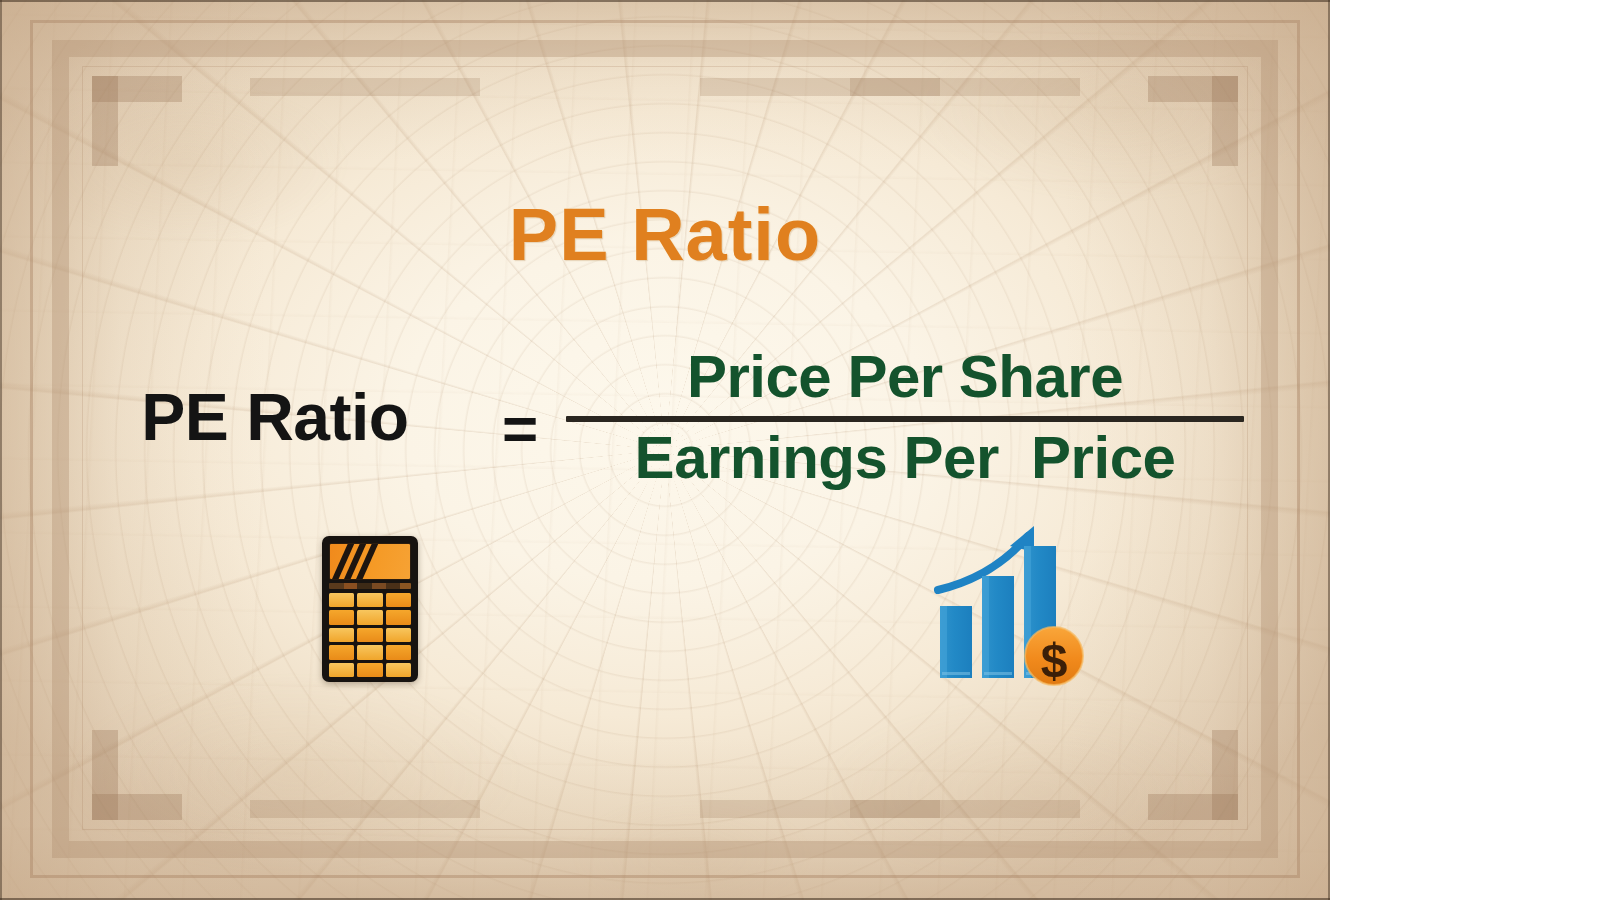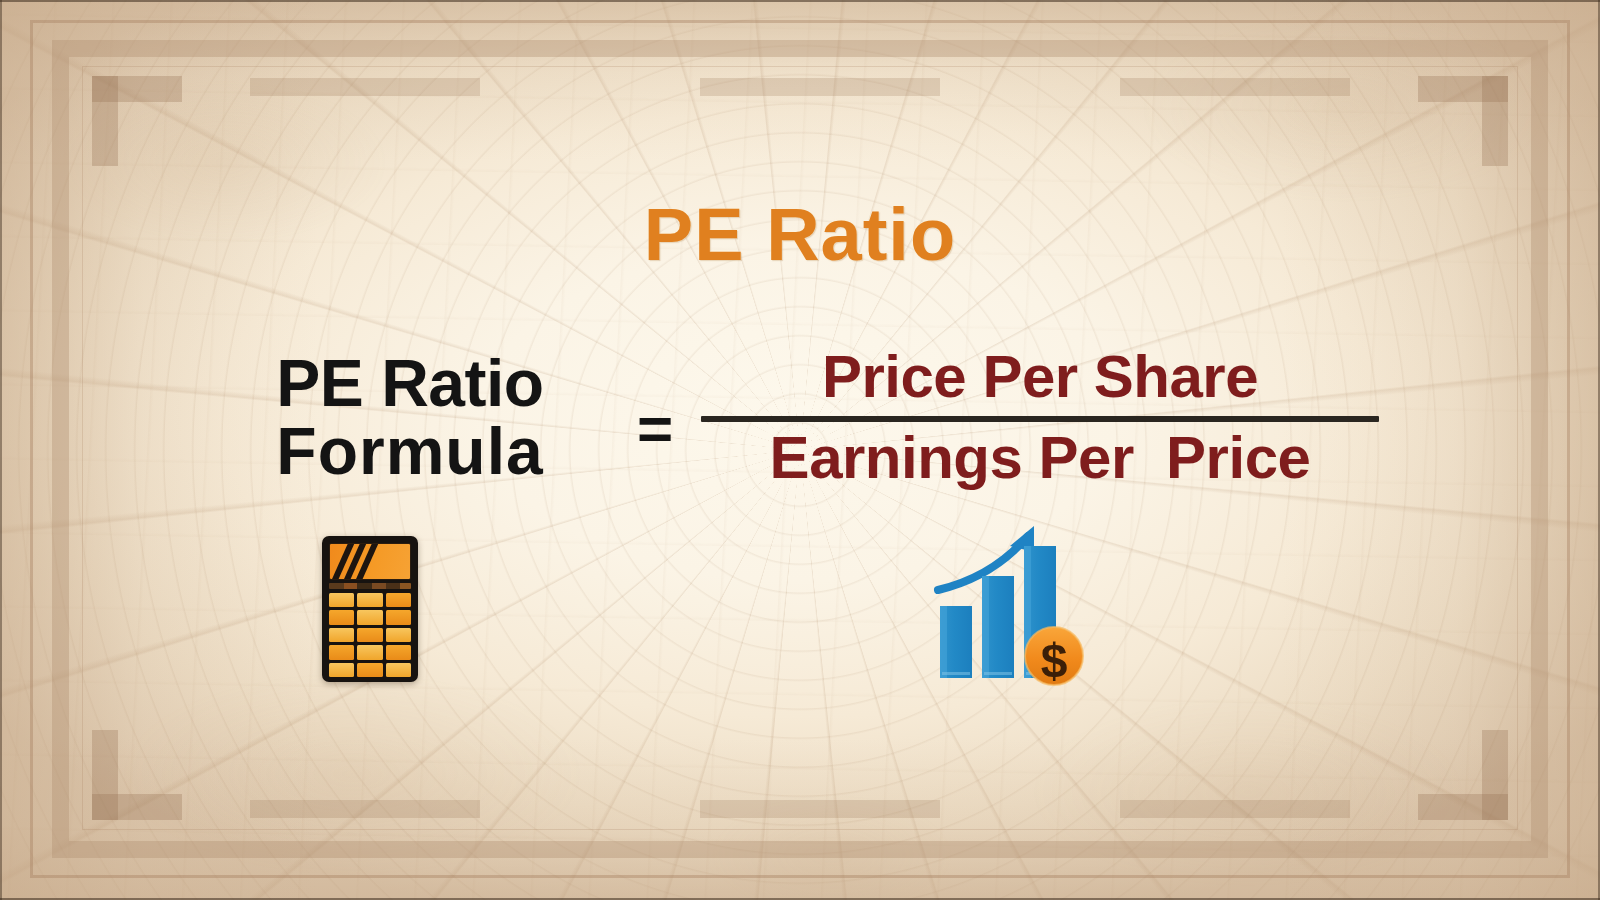--- a/index.html
+++ b/index.html
@@ -9,21 +9,21 @@
   }
   body {
     width: 1600px;
     height: 900px;
     overflow: hidden;
     font-family: "Liberation Sans", sans-serif;
   }
 
   #slide {
     position: relative;
-    width: 1600px;
+    width: 1330px;
     height: 900px;
     overflow: hidden;
     background: #faf2e2;
   }
 
   
   .bg-base {
     position: absolute;
     inset: 0;
     background:
@@ -199,21 +199,21 @@
     font-size: 62px;
     color: #141414;
     position: relative;
     top: 10px;
   }
 
   .fraction {
     width: 700px;
     text-align: center;
     font-family: "Liberation Sans", sans-serif;
-    color: #7f1d1d;
+    color: #14532d;
   }
   .numerator, .denominator {
     font-weight: 700;
     font-size: 60px;
     line-height: 1.08;
     white-space: pre;
     letter-spacing: -0.5px;
   }
   .fraction-bar {
     height: 6px;
@@ -325,21 +325,20 @@
   <div class="edge-line-right"></div>
 
   <div class="content">
 
     <div class="title">PE Ratio</div>
 
     <div class="formula-row">
 
       <div class="lhs">
         <div class="l1">PE Ratio</div>
-        <div class="l2">Formula</div>
       </div>
 
       <div class="equals">=</div>
 
       <div class="fraction">
         <div class="numerator">Price Per Share</div>
         <div class="fraction-bar"></div>
         <div class="denominator">Earnings Per  Price</div>
       </div>
 

